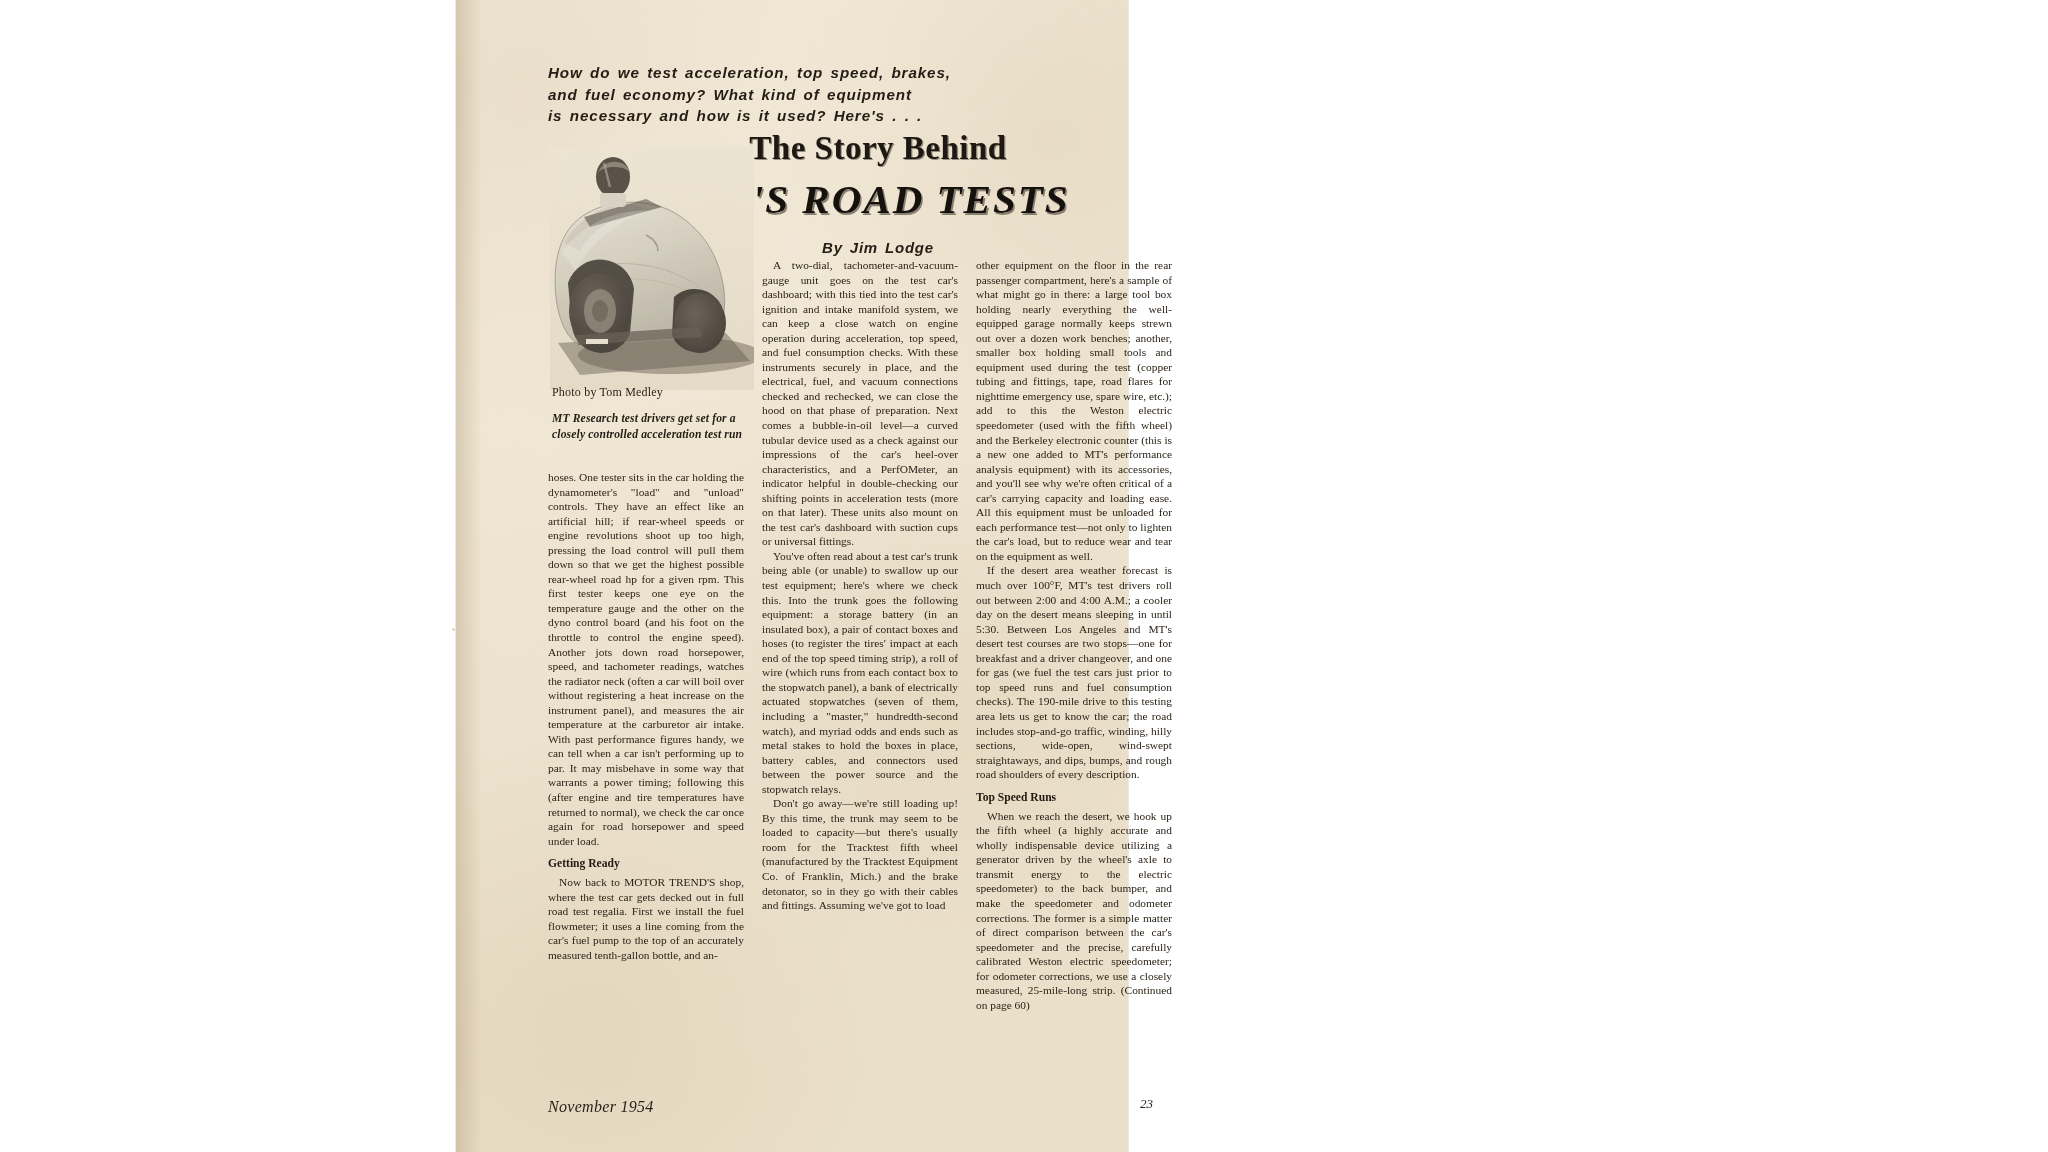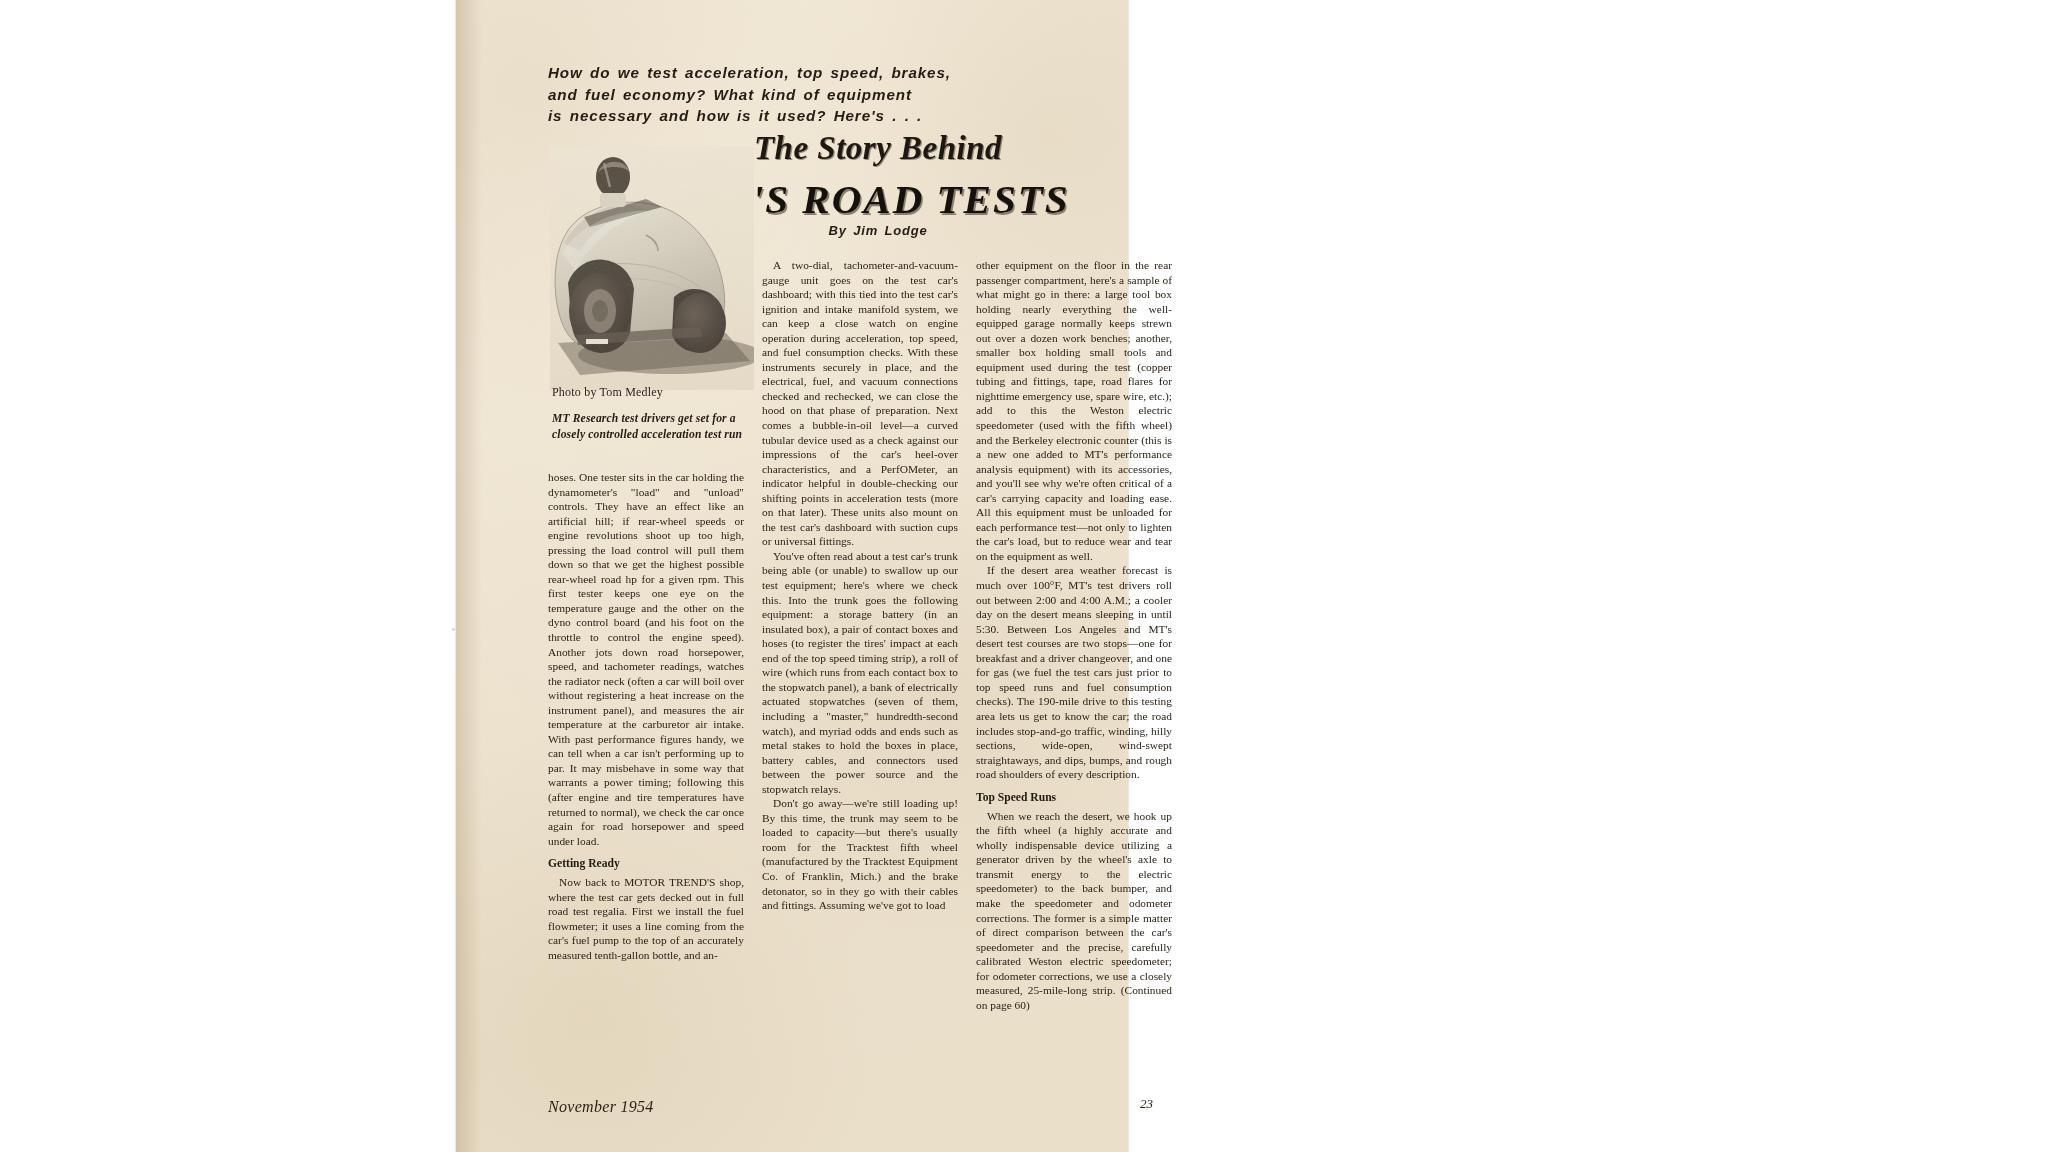--- a/index.html
+++ b/index.html
@@ -84,43 +84,43 @@
   .title-block {
     position: absolute;
     left: 168px;
     top: 130px;
     width: 420px;
     text-align: center;
   }
   .title-line-1 {
     font-family: "Liberation Serif", serif;
     font-weight: bold;
-    font-style: italic;
     font-size: 33px;
     letter-spacing: 0.5px;
     color: #1d1812;
     text-shadow: 1.2px 1.2px 0 rgba(40,32,22,0.45);
     white-space: nowrap;
   }
   .title-line-2 {
     margin-top: 8px;
     font-family: "Liberation Serif", serif;
     font-weight: bold;
     font-style: italic;
     font-size: 41px;
     letter-spacing: 2px;
     color: #15110c;
     text-shadow: 1.6px 1.6px 0 rgba(35,28,18,0.5);
     white-space: nowrap;
   }
   .byline {
+    margin-top: 16px;
     font-family: "Liberation Sans", sans-serif;
     font-weight: bold;
     font-style: italic;
-    font-size: 13px;
+    font-size: 15px;
     letter-spacing: 0.8px;
     word-spacing: 2px;
     color: #241d15;
   }
 
   
   .photo-frame {
     position: absolute;
     left: 50px;
     top: 147px;

